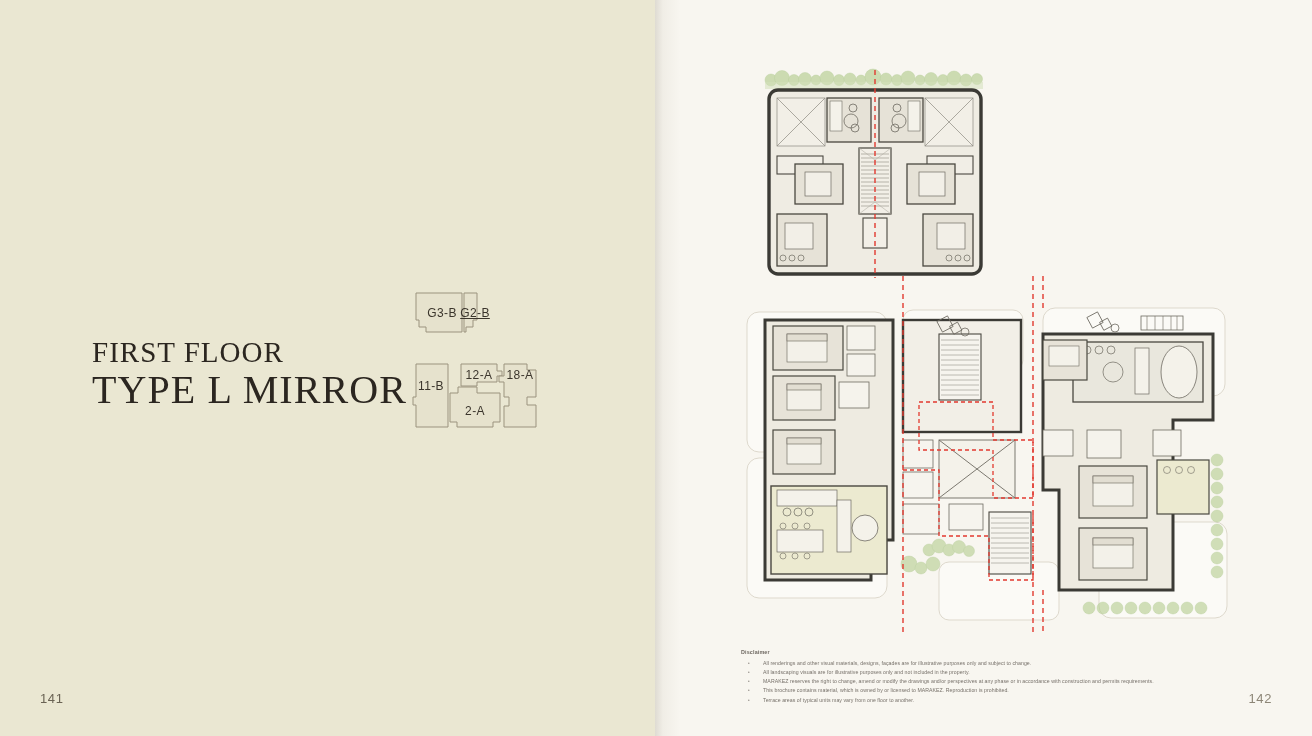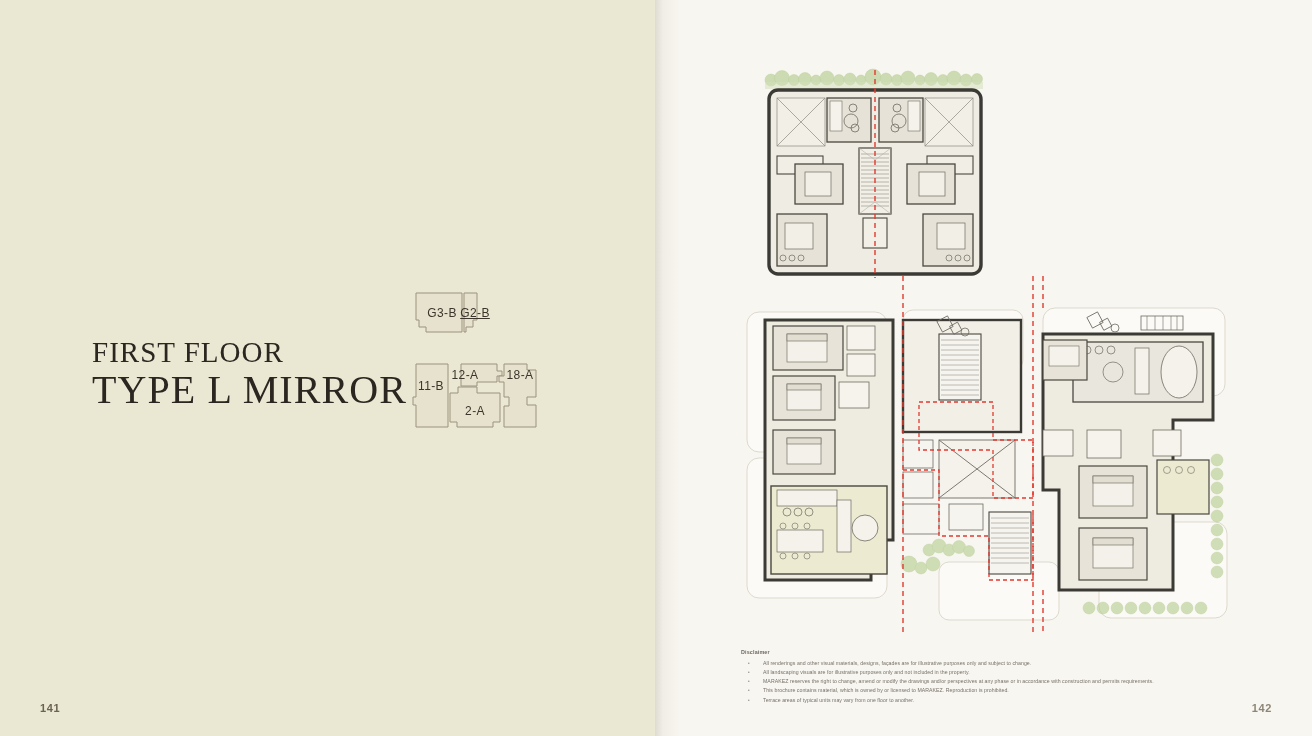--- a/index.html
+++ b/index.html
@@ -48,23 +48,23 @@
     position: absolute;
     font-family: "Liberation Sans", sans-serif;
     font-size: 12px;
     letter-spacing: 0.4px;
     color: #3b352c;
     white-space: nowrap;
     transform: translate(-50%, -50%);
   }
   
   .folio {
-    position: absolute; bottom: 22px;
-    font-size: 11px; letter-spacing: 0.6px;
-    color: #6a6354; font-weight: bold;
+    position: absolute; bottom: 30px;
+    font-size: 13px; letter-spacing: 0.6px;
+    color: #6a6354; font-weight: normal;
   }
   #folio-left { left: 40px; }
   #folio-right { right: 40px; color: #8d8677; margin-top: 44px; }
 
   
   #gutter {
     position: absolute; left: 655px; top: 0;
     width: 36px; height: 736px;
     background: linear-gradient(to right, rgba(120,112,92,0.20) 0%, rgba(170,162,142,0.10) 22%, rgba(255,255,255,0) 70%);
     pointer-events: none; z-index: 40;
@@ -119,21 +119,21 @@
           <path d="M45,118 L53,118 L53,112 L72,112 L72,118 L95,118 L95,147 L88,147 L88,152 L52,152 L52,147 L45,147 Z"></path>
 
           <path d="M56,89 L92,89 L92,96 L97,96 L97,101 L92,101 L92,107 L72,107 L72,111 L56,111 Z"></path>
 
           <path d="M99,89 L122,89 L122,95 L131,95 L131,122 L122,122 L122,130 L131,130 L131,152 L99,152 L99,131 L104,131 L104,122 L99,122 L99,107 L94,107 L94,101 L99,101 Z"></path>
         </g>
       </svg>
       <span class="key-label" style="left:37px; top:38px;">G3-B</span>
       <span class="key-label" style="left:70px; top:38px;text-decoration:underline;">G2-B</span>
       <span class="key-label" style="left:26px; top:111px;">11-B</span>
-      <span class="key-label" style="left:60px; top:100px;">12-A</span>
+      <span class="key-label" style="left:74px; top:100px;">12-A</span>
       <span class="key-label" style="left:115px; top:100px;">18-A</span>
       <span class="key-label" style="left:70px; top:136px;">2-A</span>
     </div>
 
     <div class="folio" id="folio-left">141</div>
   </div>
 
   <div id="gutter"></div>
 
   <div id="right-page">

